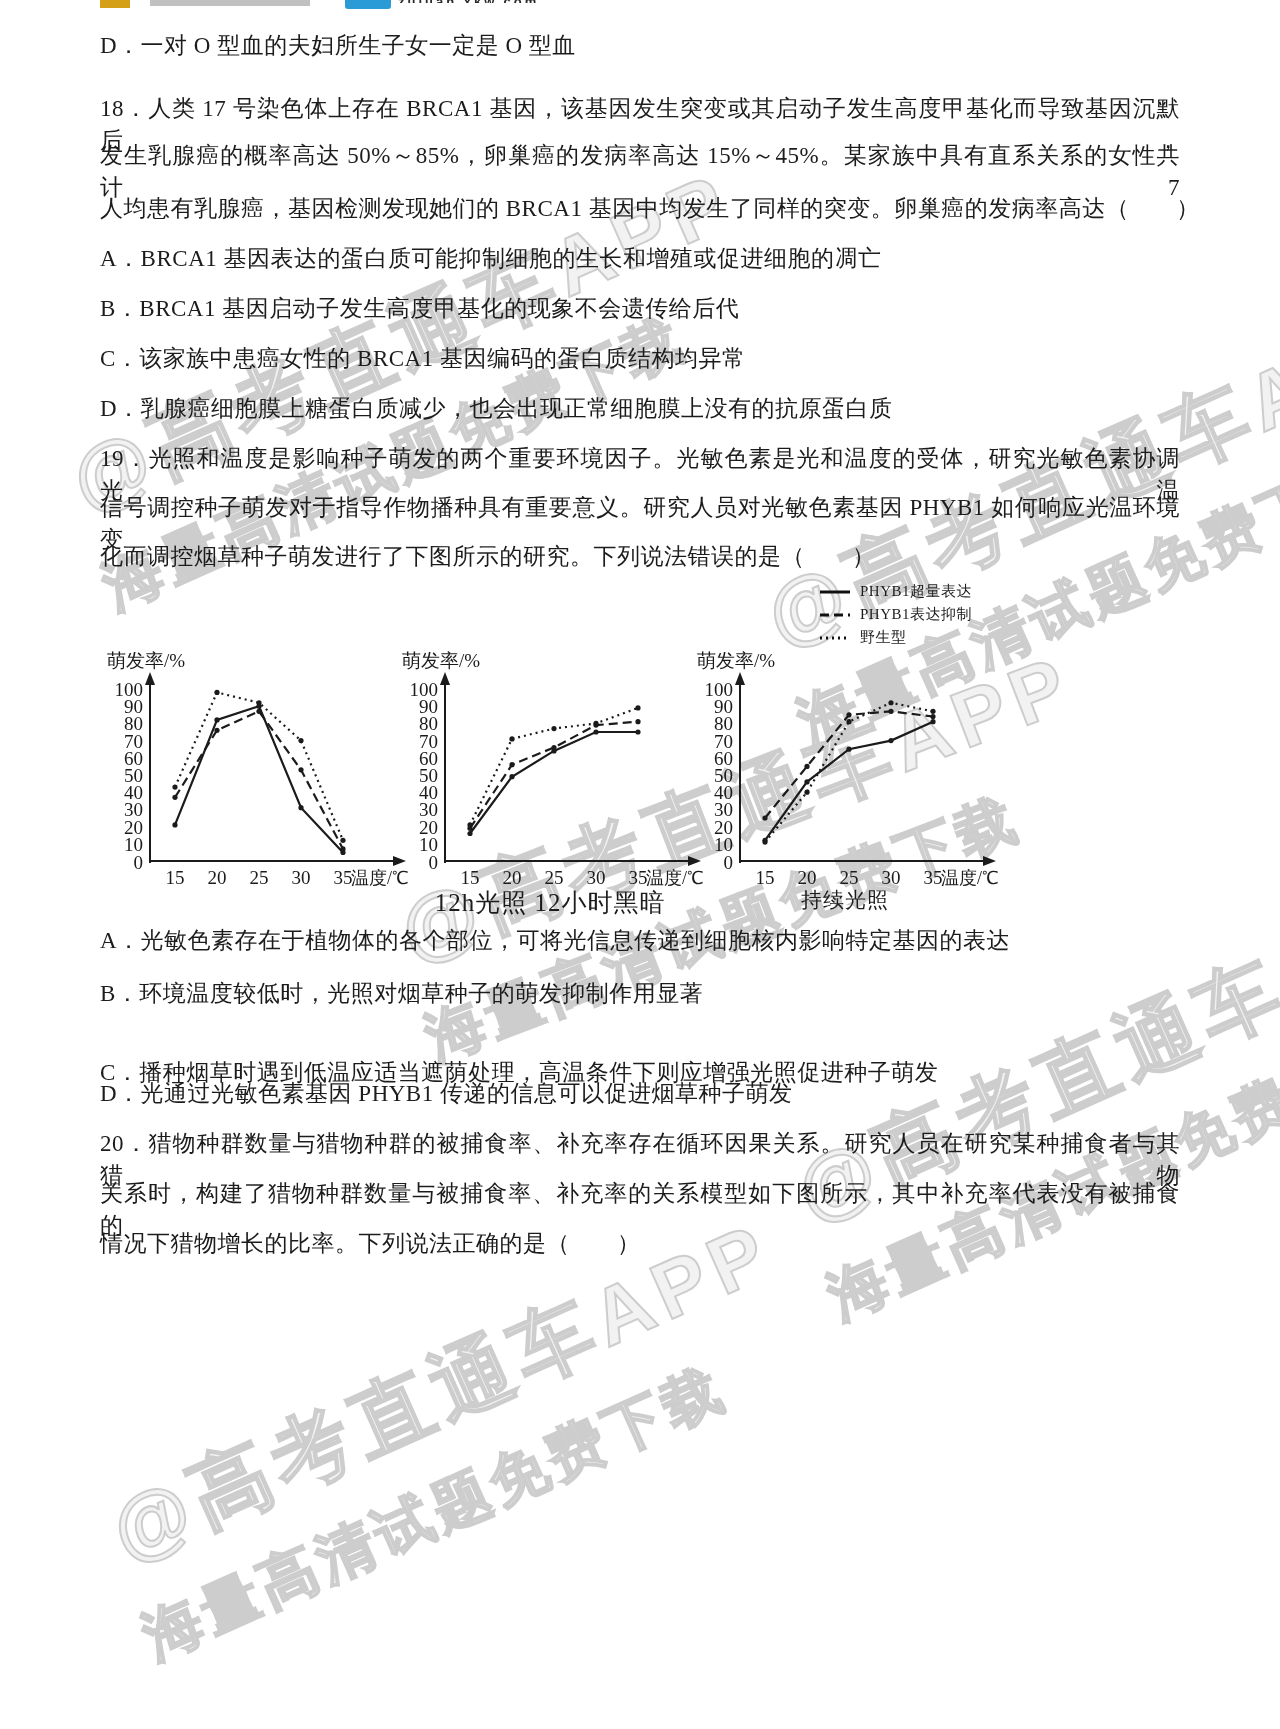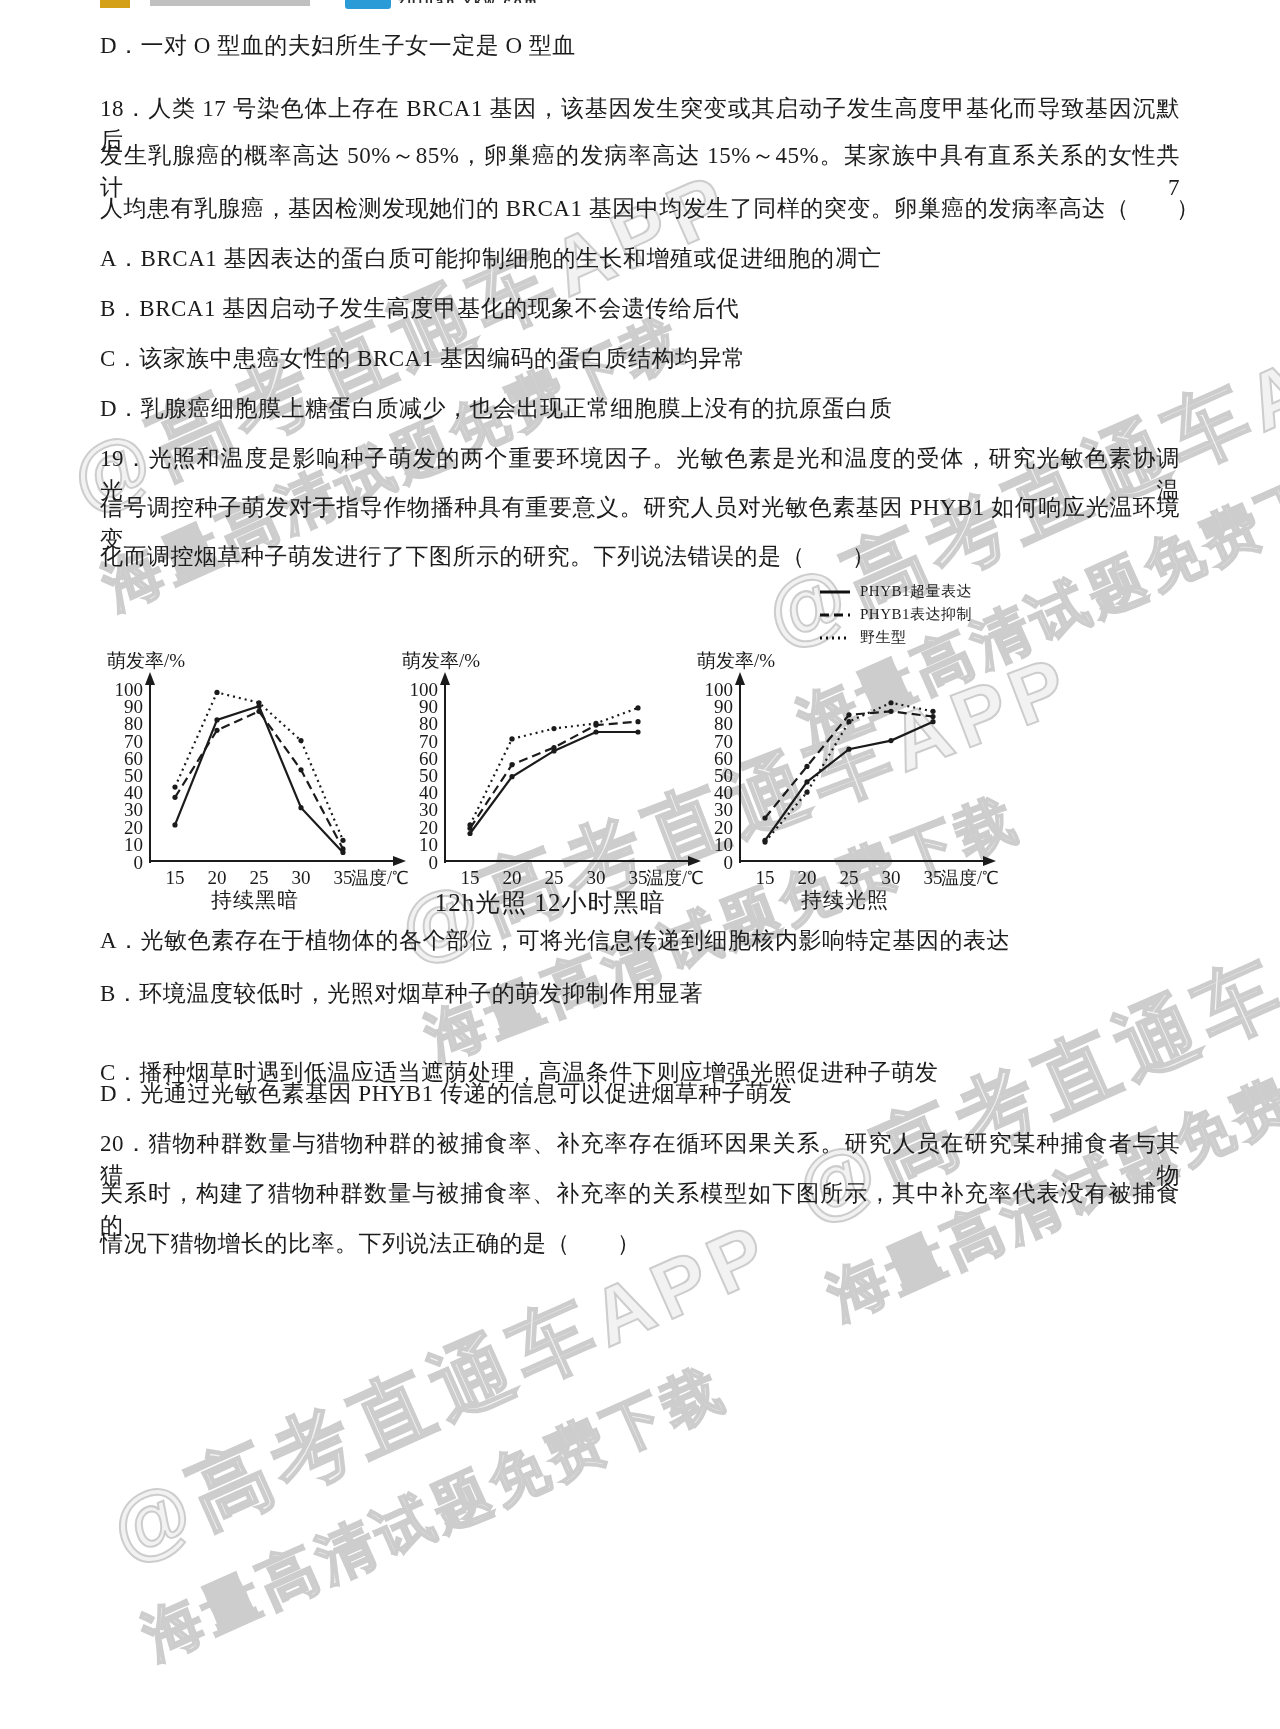--- a/index.html
+++ b/index.html
@@ -141,21 +141,20 @@
       <circle cx="164" cy="68.36000000000001" r="2.6" fill="#1b1b1b"></circle>
       <circle cx="206" cy="126.84" r="2.6" fill="#1b1b1b"></circle>
       <circle cx="248" cy="205.96" r="2.6" fill="#1b1b1b"></circle>
       <polyline points="80,144.04000000000002 122,49.44 164,59.75999999999999 206,97.60000000000001 248,197.36" fill="none" stroke="#1b1b1b" stroke-width="2.2" stroke-dasharray="2,4"></polyline>
       <circle cx="80" cy="144.04000000000002" r="2.6" fill="#1b1b1b"></circle>
       <circle cx="122" cy="49.44" r="2.6" fill="#1b1b1b"></circle>
       <circle cx="164" cy="59.75999999999999" r="2.6" fill="#1b1b1b"></circle>
       <circle cx="206" cy="97.60000000000001" r="2.6" fill="#1b1b1b"></circle>
       <circle cx="248" cy="197.36" r="2.6" fill="#1b1b1b"></circle>
     </svg>
-  <div class="chart-caption">持续黑暗</div>
 </div>
 <div class="chart-block" style="left:390px;">
   <svg width="320" height="245">
       <text x="12" y="24" font-size="19" fill="#1b1b1b" font-family="Liberation Serif,serif">萌发率/%</text>
       <line x1="55" y1="220" x2="55" y2="40" stroke="#1b1b1b" stroke-width="2"></line>
       <polygon points="55,29 50,42 60,42" fill="#1b1b1b"></polygon>
       <line x1="54" y1="218" x2="300" y2="218" stroke="#1b1b1b" stroke-width="2"></line>
       <polygon points="311,218 298,213 298,223" fill="#1b1b1b"></polygon>
       <text x="48" y="226" text-anchor="end" font-size="19" fill="#1b1b1b" font-family="Liberation Serif,serif">0</text>
       <text x="48" y="207.8" text-anchor="end" font-size="19" fill="#1b1b1b" font-family="Liberation Serif,serif">10</text>

